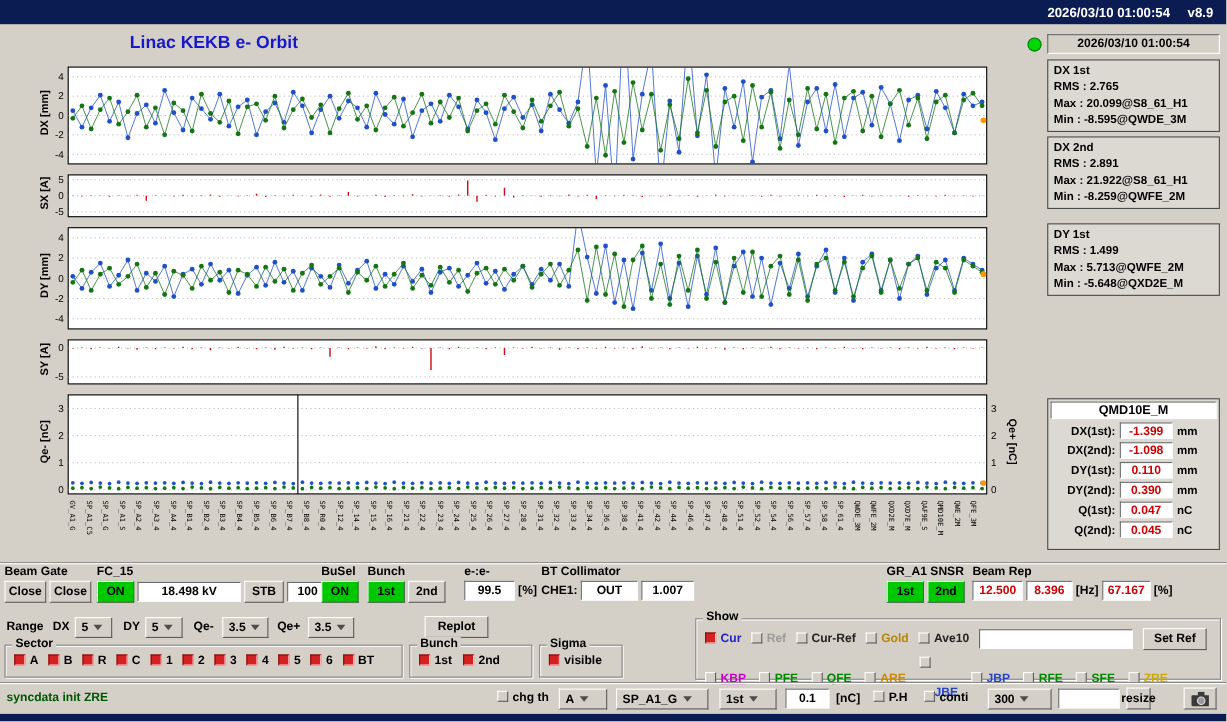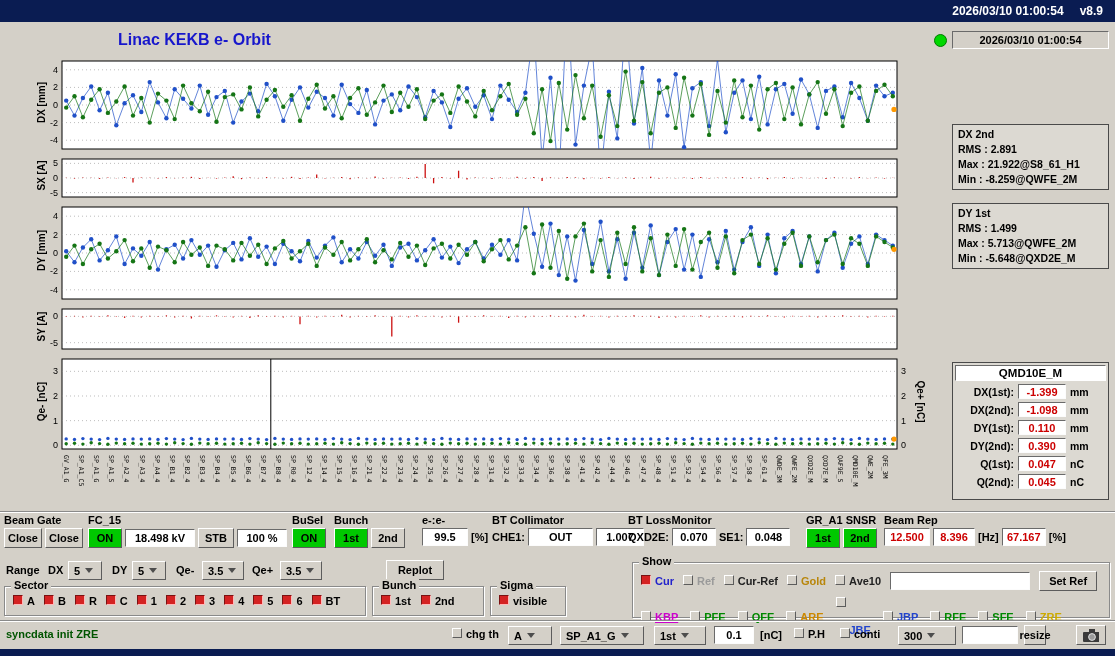--- a/index.html
+++ b/index.html
@@ -1079,20 +1079,26 @@
       <div class="xlabel" style="left: 766.7px;">QXD7E_M</div>
       <div class="xlabel" style="left: 781.9px;">QAF9E_S</div>
       <div class="xlabel" style="left: 797px;">QMD10E_M</div>
       <div class="xlabel" style="left: 812.2px;">QWE_2M</div>
       <div class="xlabel" style="left: 827.4px;">QFE_3M</div>
     </div>
 
   <div class="ind"></div>
   <div class="tsbox">2026/03/10 01:00:54</div>
 
+  <div class="statbox" style="top:54px">
+    <div>DX 1st</div>
+    <div>RMS : 2.765</div>
+    <div>Max : 20.099@S8_61_H1</div>
+    <div>Min : -8.595@QWDE_3M</div>
+  </div>
   <div class="statbox" style="top:124px">
     <div>DX 2nd</div>
     <div>RMS : 2.891</div>
     <div>Max : 21.922@S8_61_H1</div>
     <div>Min : -8.259@QWFE_2M</div>
   </div>
   <div class="statbox" style="top:203px">
     <div>DY 1st</div>
     <div>RMS : 1.499</div>
     <div>Max : 5.713@QWFE_2M</div>
@@ -1140,21 +1146,21 @@
     <div class="grp-row">
       <button class="btn" style="width:38px">Close</button>
       <button class="btn" style="width:38px">Close</button>
     </div>
   </div>
 
   <div class="grp" style="left:88px;top:514px">
     <div class="grp-title">FC_15</div>
     <div class="grp-row">
       <button class="btn green" style="width:34px">ON</button>
-      <span class="display" style="width:70px">18.498 kV</span>
+      <span class="display" style="width:94px">18.498 kV</span>
       <button class="btn" style="width:36px">STB</button>
       <span class="display" style="width:50px">100 %</span>
     </div>
   </div>
 
   <div class="grp" style="left:292px;top:514px">
     <div class="grp-title">BuSel</div>
     <div class="grp-row">
       <button class="btn green" style="width:34px">ON</button>
     </div>
@@ -1173,34 +1179,25 @@
     <div class="grp-row">
       <span class="display" style="width:46px">99.5</span>
       <span class="lbl">[%]</span>
     </div>
   </div>
 
   <div class="grp" style="left:492px;top:514px">
     <div class="grp-title">BT Collimator</div>
     <div class="grp-row">
       <span class="lbl">CHE1:</span>
-      <span class="display" style="width:65px">OUT</span>
+      <span class="display" style="width:52px">OUT</span>
       <span class="display" style="width:48px">1.007</span>
     </div>
   </div>
 
-  <div class="grp" style="left:628px;top:514px">
-    <div class="grp-title">BT LossMonitor</div>
-    <div class="grp-row">
-      <span class="lbl">QXD2E:</span>
-      <span class="display" style="width:44px">0.070</span>
-      <span class="lbl">SE1:</span>
-      <span class="display" style="width:44px">0.048</span>
-    </div>
-  </div>
 
   <div class="grp" style="left:806px;top:514px">
     <div class="grp-title">GR_A1 SNSR</div>
     <div class="grp-row">
       <button class="btn green" style="width:34px">1st</button>
       <button class="btn green" style="width:34px">2nd</button>
     </div>
   </div>
 
   <div class="grp" style="left:884px;top:514px">

